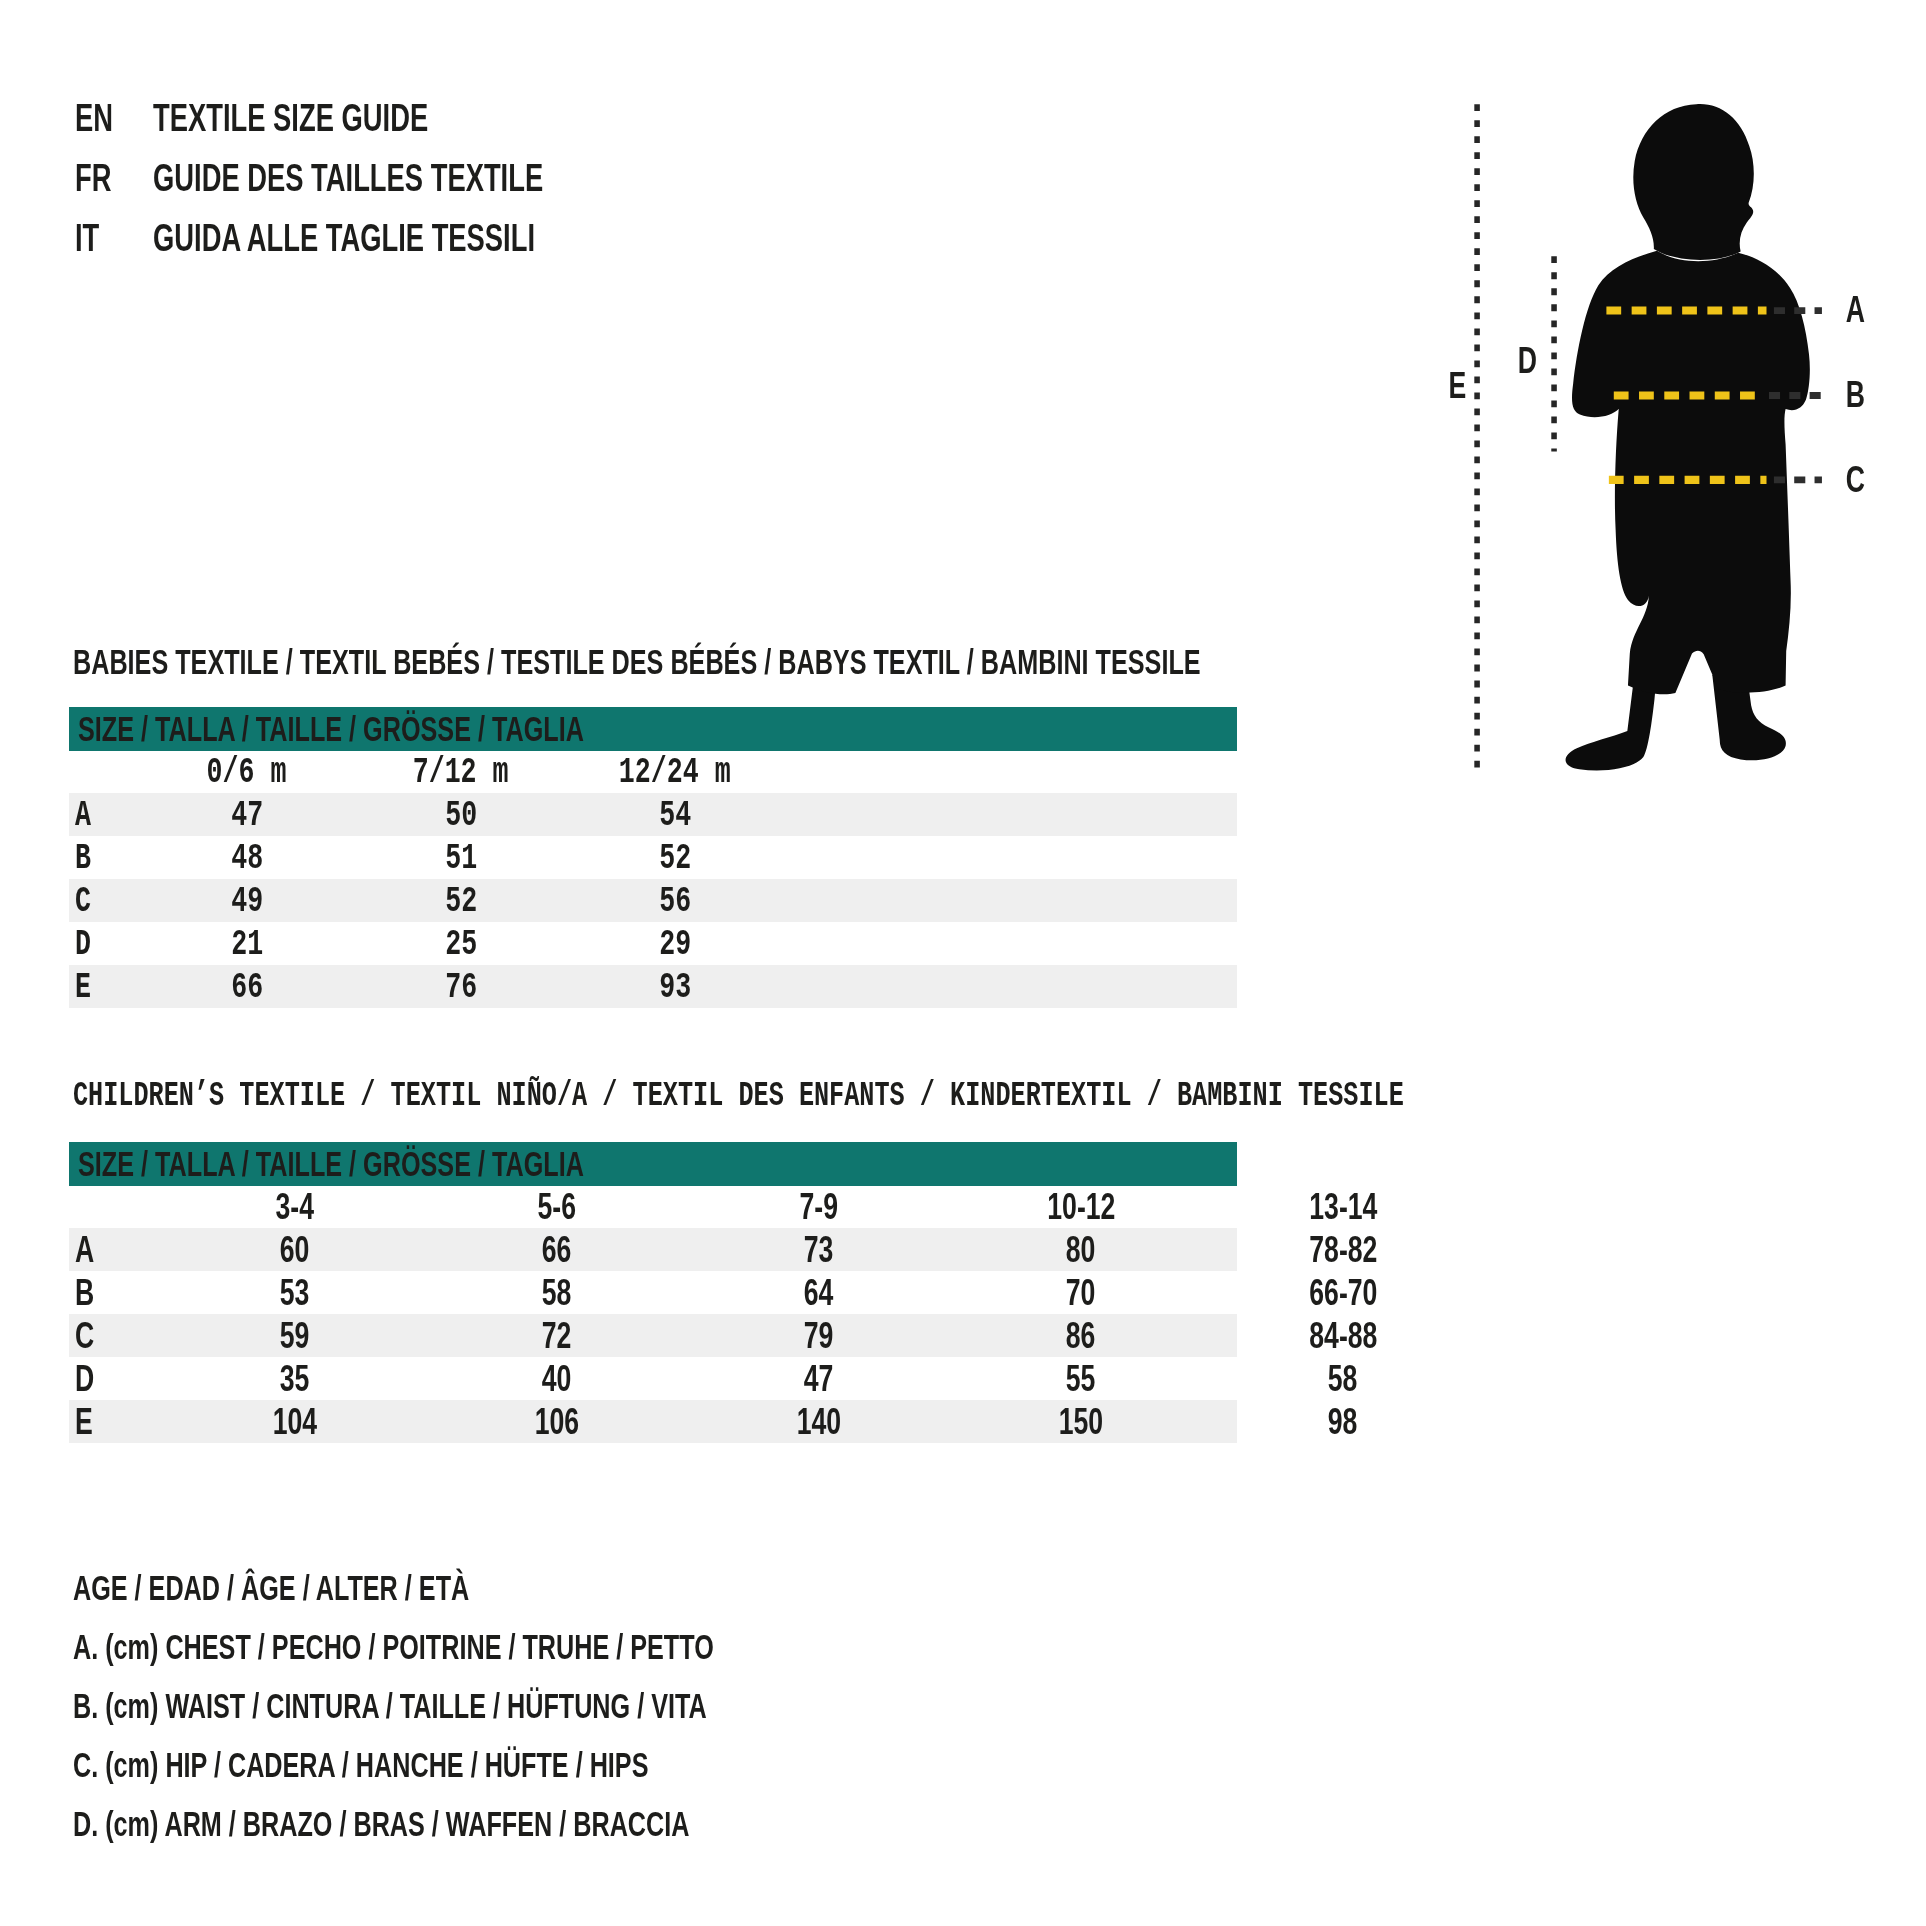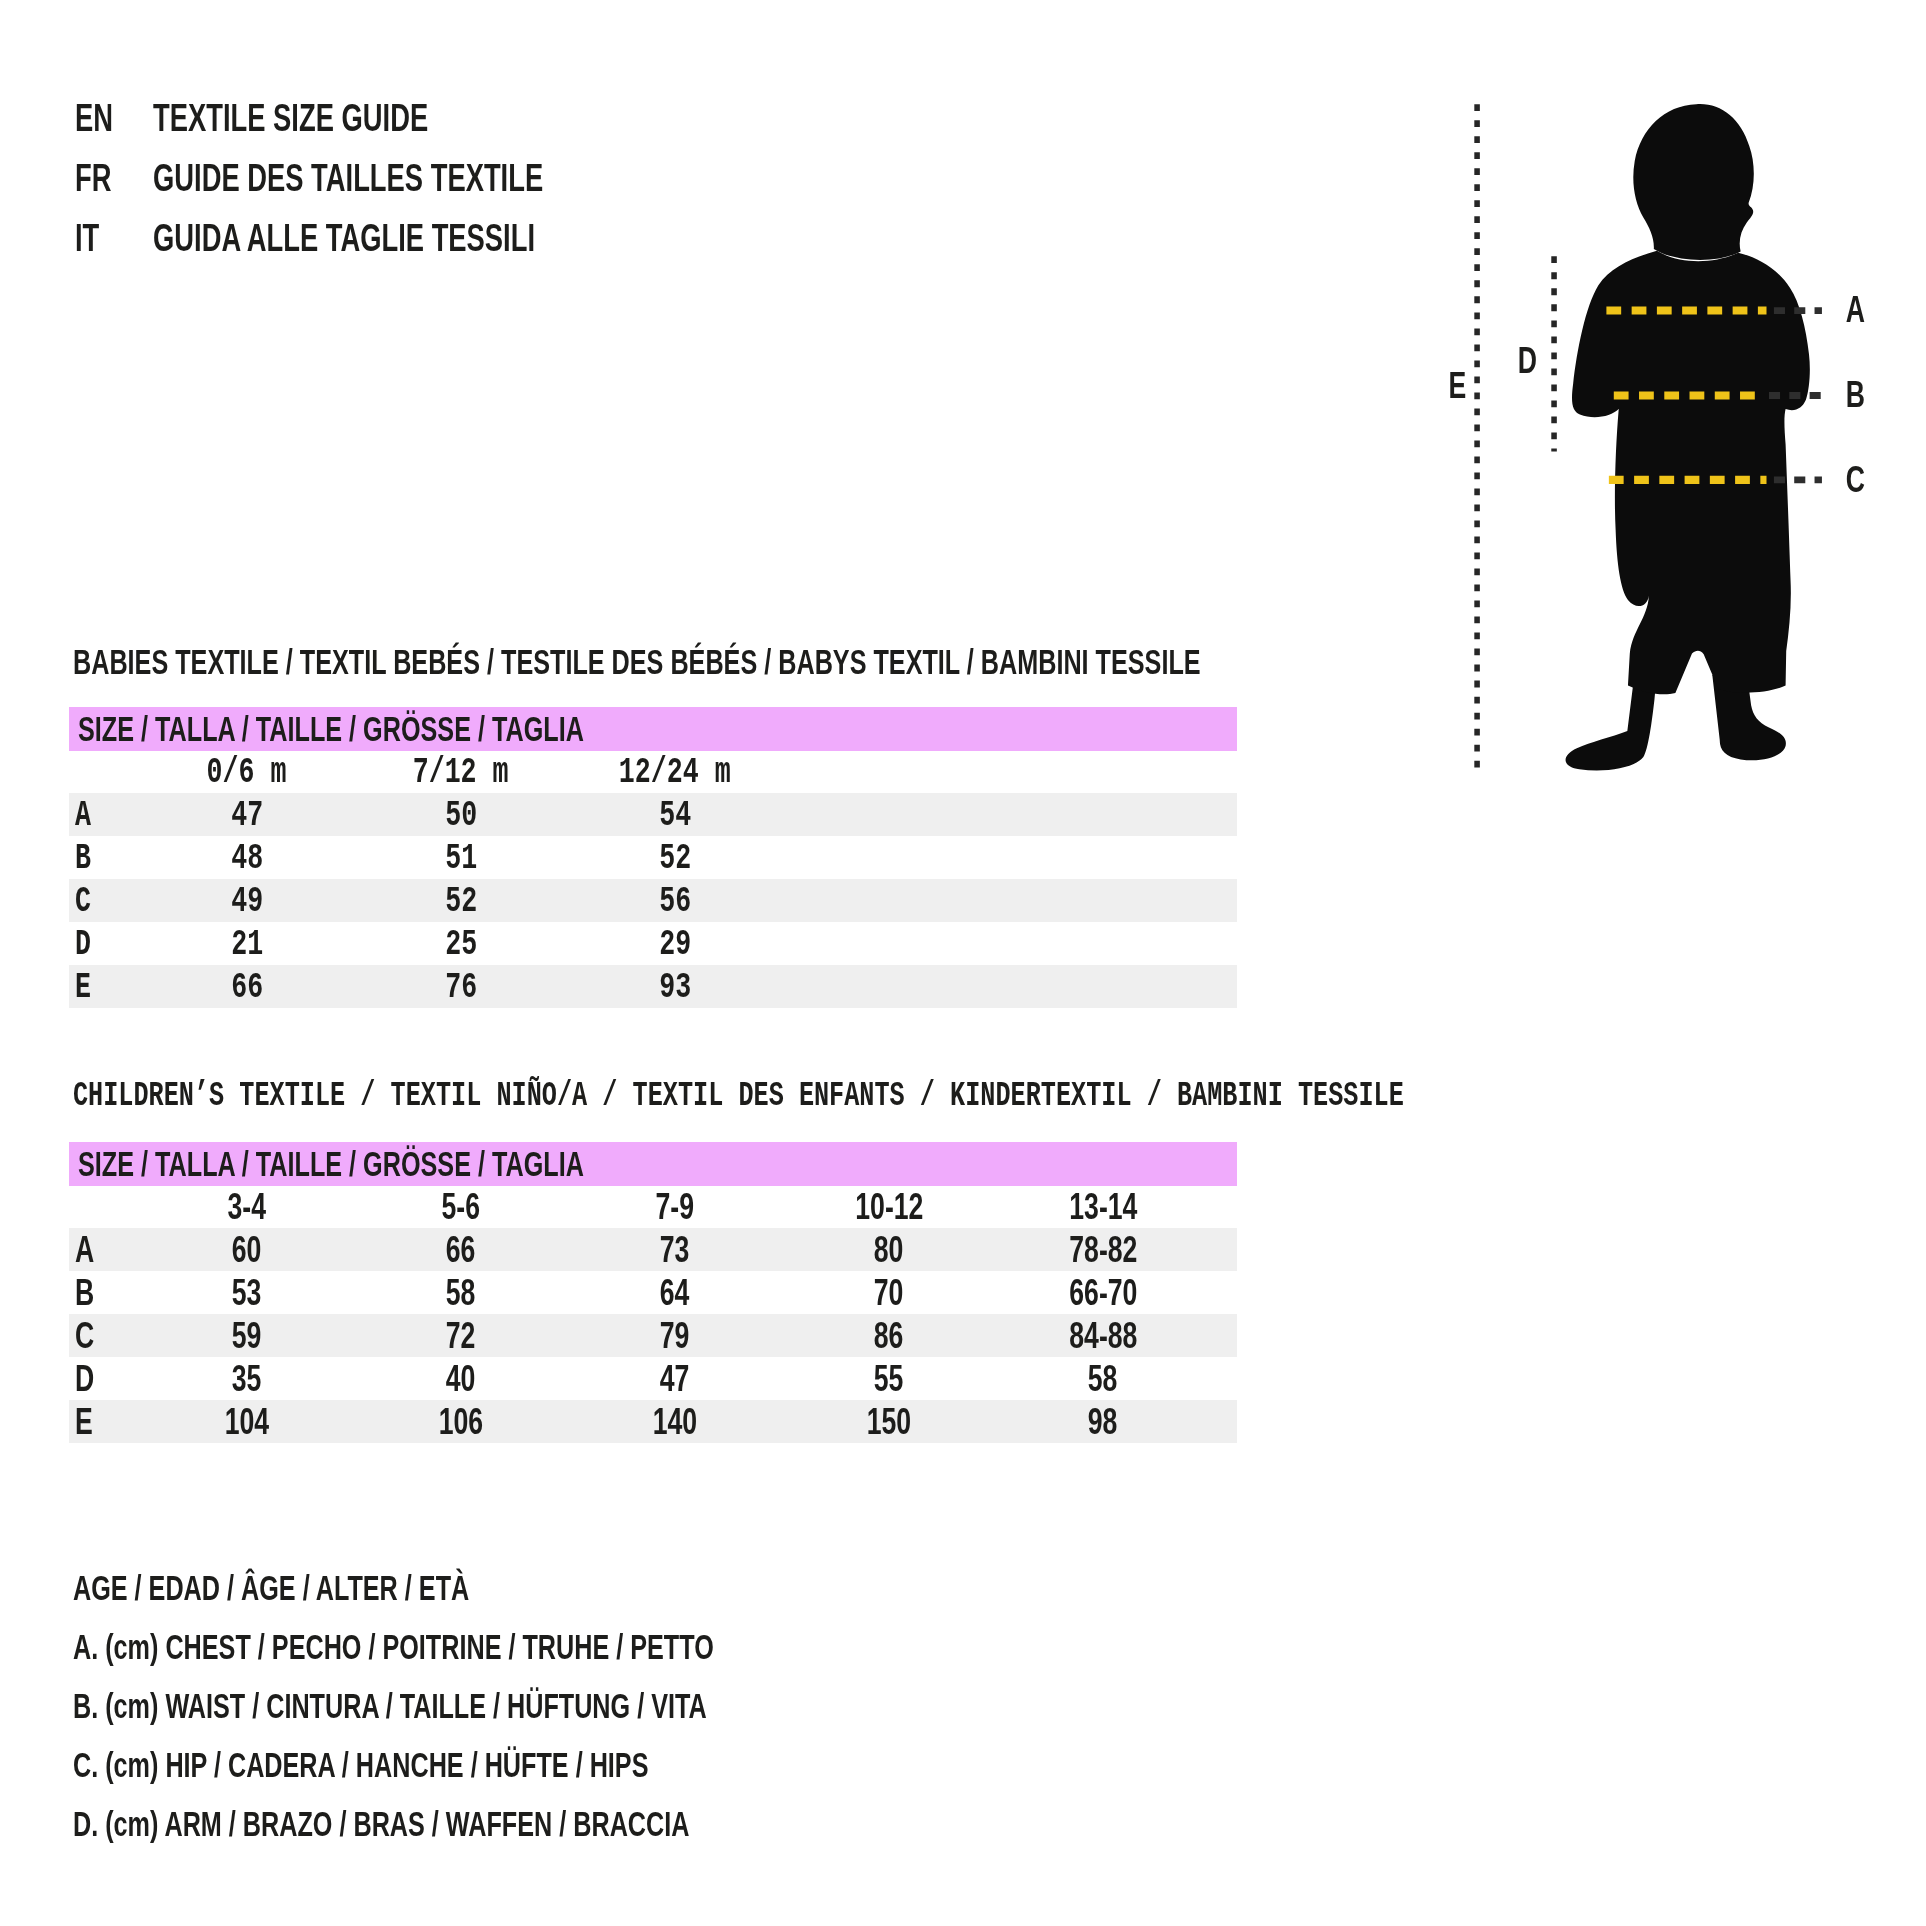--- a/index.html
+++ b/index.html
@@ -12,25 +12,25 @@
   .lang{position:absolute;left:75px;top:97px;}
   .lang .lrow{display:flex;height:60px;align-items:flex-start;font-size:38px;font-weight:bold;}
   .lang .code{width:78px;}
   
   .fig{position:absolute;left:1466px;top:99px;width:468px;height:678px;}
   .mlabel{position:absolute;width:62px;height:43px;line-height:43px;font-size:37px;font-weight:bold;text-align:center;}
   .mlabel.rt{text-align:right;}
   
   .tbl{position:absolute;left:69px;width:1168px;}
   .ttitle{position:absolute;left:73px;height:43px;line-height:43px;font-size:35px;font-weight:bold;}
-  .bar{height:44px;background:#f0abfc;display:flex;align-items:center;padding-left:8.6px;box-sizing:border-box;
+  .bar{height:44px;background:#0f766e;display:flex;align-items:center;padding-left:8.6px;box-sizing:border-box;
        font-size:35px;font-weight:bold;}
   .trow{display:grid;height:43px;align-items:center;font-size:37px;font-weight:bold;}
   .t3{grid-template-columns:71px 214px 214px 214px 1fr;font-family:Liberation Mono, monospace;}
-  .t5{grid-template-columns:71px 214px 214px 214px 214px 214px 1fr;}
+  .t5{grid-template-columns:71px 214px 214px 214px 214px 214px 1fr;gap:48px;}
   .trow.head{height:42px;}
   .trow.g{background:#efefef;}
   .rl{padding-left:6.2px;}
   .cell,.colh{text-align:center;}
   
   .legend{position:absolute;left:73px;top:1558px;}
   .legend .lline{height:59px;line-height:59px;font-size:35px;font-weight:bold;}
 </style>
 </head>
 <body>

